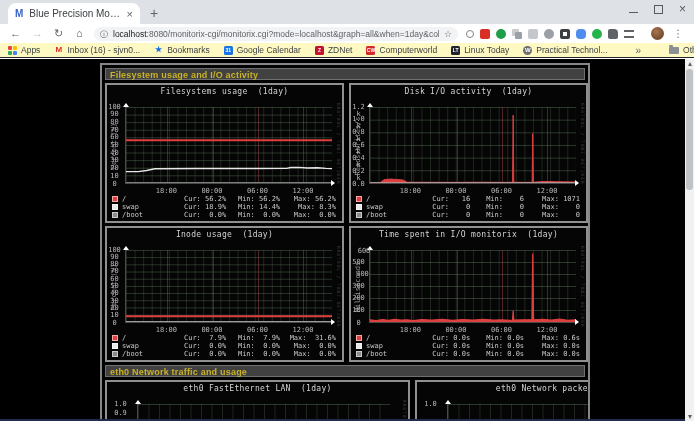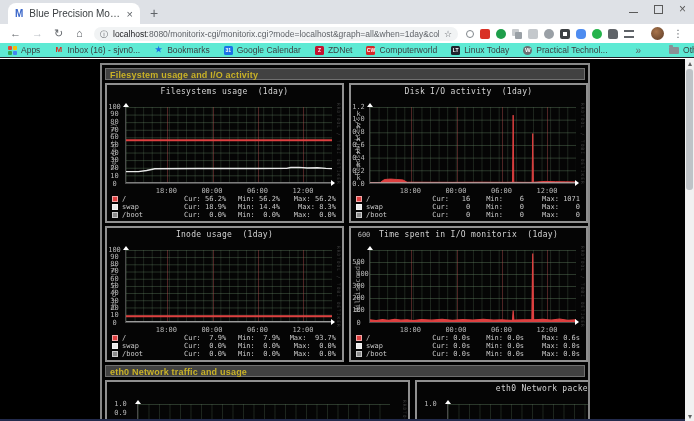--- a/index.html
+++ b/index.html
@@ -49,21 +49,21 @@
   .ext.pages::after { left:3px; top:3px; }
   .ext.square-dark::after { content:""; position:absolute; inset:3px; background:#fff; }
   .ext.puzzle { border-radius:2px 4px 2px 2px; }
   .ext.lines { background:none !important; border-top:2px solid #5f6368;
                border-bottom:2px solid #5f6368; height:8px; border-radius:0; }
   .avatar { width:13px; height:13px; border-radius:50%;
             background:radial-gradient(circle at 40% 35%, #a9744b, #5a3a26); flex:none; }
   .menu-dots { font-size:10px; color:#5f6368; }
 
   
-  .bmbar { position:absolute; top:43px; left:0; right:0; height:15px; background:#5eead4;
+  .bmbar { position:absolute; top:43px; left:0; right:0; height:15px; background:#fef9c3;
            border-bottom:1px solid #23242b; display:flex; align-items:center; padding:0 8px;
            gap:14px; font-size:8.5px; color:#3c4043; }
   .bm { display:flex; align-items:center; gap:4px; white-space:nowrap; }
   .bm-ic { width:9px; height:9px; flex:none; display:flex; align-items:center;
            justify-content:center; font-size:8px; line-height:1; }
   .bm-grid { display:grid; grid-template-columns:4px 4px; grid-gap:1px; }
   .bm-grid i { width:4px; height:4px; border-radius:1px; }
   .bm-box { border-radius:1.5px; color:#fff; font-weight:bold; font-size:5px;
             display:flex; align-items:center; justify-content:center; }
   .bm-circle { border-radius:50%; color:#fff; font-weight:bold; font-size:6px;
@@ -370,21 +370,21 @@
               <div class="g-xtick" style="left: 104.94px; top: 98px;">00:00</div>
               <div class="g-xtick" style="left: 150.48px; top: 98px;">06:00</div>
               <div class="g-xtick" style="left: 196.02px; top: 98px;">12:00</div>
               <div class="g-watermark">RRDTOOL / TOBI OETIKER</div>
               <div class="g-legend" style="top: 106px;">
                 <div class="leg-row">
                   <span class="leg-swatch" style="background: rgb(222, 64, 64);"></span>
                   <span class="leg-name">/</span>
                   <span class="leg-cur">Cur:  7.9%</span>
                   <span class="leg-min">Min:  7.9%</span>
-                  <span class="leg-max">Max:  93.7%</span>
+                  <span class="leg-max">Max:  31.6%</span>
                 </div>
                 <div class="leg-row">
                   <span class="leg-swatch" style="background: rgb(232, 232, 232);"></span>
                   <span class="leg-name">swap</span>
                   <span class="leg-cur">Cur:  0.0%</span>
                   <span class="leg-min">Min:  0.0%</span>
                   <span class="leg-max">Max:  0.0%</span>
                 </div>
                 <div class="leg-row">
                   <span class="leg-swatch" style="background: rgb(140, 140, 140);"></span>
@@ -404,21 +404,21 @@
                 <div class="g-major" style="left: 20%;"></div>
                 <div class="g-major" style="left: 42%;"></div>
                 <div class="g-major" style="left: 64%;"></div>
                 <div class="g-major" style="left: 86%;"></div>
                 <svg viewBox="0 0 100 100" preserveAspectRatio="none">
                   <path d="M0,100 L0.00,97.00 L3.00,98.00 L6.00,96.67 L9.00,97.67 L12.00,96.33 L15.00,97.50 L18.00,97.00 L21.00,98.00 L25.00,96.67 L30.00,97.50 L35.00,96.33 L40.00,97.67 L45.00,96.67 L50.00,97.33 L55.00,96.33 L60.00,97.50 L64.00,97.00 L68.00,97.67 L69.20,97.33 L69.50,84.17 L69.80,97.33 L74.00,97.00 L78.60,96.67 L79.00,5.00 L79.40,97.00 L84.00,96.33 L88.00,97.50 L92.00,95.83 L96.00,97.67 L100.00,97.00 L100,100 Z" fill="#de4040" stroke="#de4040" stroke-width="1.2" vector-effect="non-scaling-stroke"></path>
                 </svg>
                 <div class="arrow-up"></div>
                 <div class="arrow-right"></div>
               </div>
-              <div class="g-ytick" style="left: 0px; width: 26px; top: 4px;">600</div>
+              <div class="g-ytick" style="left: 0px; width: 26px; top: 20px;">600</div>
               <div class="g-ytick" style="left: 0px; width: 15px; top: 30.6667px;">500</div>
               <div class="g-ytick" style="left: 0px; width: 23px; top: 42.8333px;">400</div>
               <div class="g-ytick" style="left: 0px; width: 15px; top: 55px;">300</div>
               <div class="g-ytick" style="left: 0px; width: 15px; top: 67.1667px;">200</div>
               <div class="g-ytick" style="left: 0px; width: 15px; top: 79.3333px;">100</div>
               <div class="g-ytick" style="left: 0px; width: 15px; top: 91.5px;">0</div>
               <div class="g-xtick" style="left: 59.4px; top: 98px;">18:00</div>
               <div class="g-xtick" style="left: 104.94px; top: 98px;">00:00</div>
               <div class="g-xtick" style="left: 150.48px; top: 98px;">06:00</div>
               <div class="g-xtick" style="left: 196.02px; top: 98px;">12:00</div>
@@ -446,20 +446,21 @@
                   <span class="leg-max">Max: 0.0s</span>
                 </div>
               </div>
             </div>
           </div>
         </div>
         <div class="section-header" style="background: rgb(65, 65, 65); color: rgb(201, 178, 39);">eth0 Network traffic and usage</div>
         <div class="graph-row">
           <div class="graph-panel">
             <div class="graph" style="width: 301px; height: 132px;">
+              <div class="g-title">eth0 FastEthernet LAN  (1day)</div>
               <div class="g-plot" style="left: 30px; top: 22px; width: 253px; height: 73px; background-size: calc(4.16667%) 100%, 100% calc(25%);">
                 <svg viewBox="0 0 100 100" preserveAspectRatio="none"></svg>
                 <div class="arrow-up"></div>
               </div>
               <div class="g-ytick" style="left: 0px; width: 27px; top: 18.5px;">1.0</div>
               <div class="g-ytick" style="left: 0px; width: 27px; top: 27.625px;">0.9</div>
               <div class="g-watermark">RRDTOOL / TOBI OETIKER</div>
             </div>
           </div>
           <div class="graph-panel">

